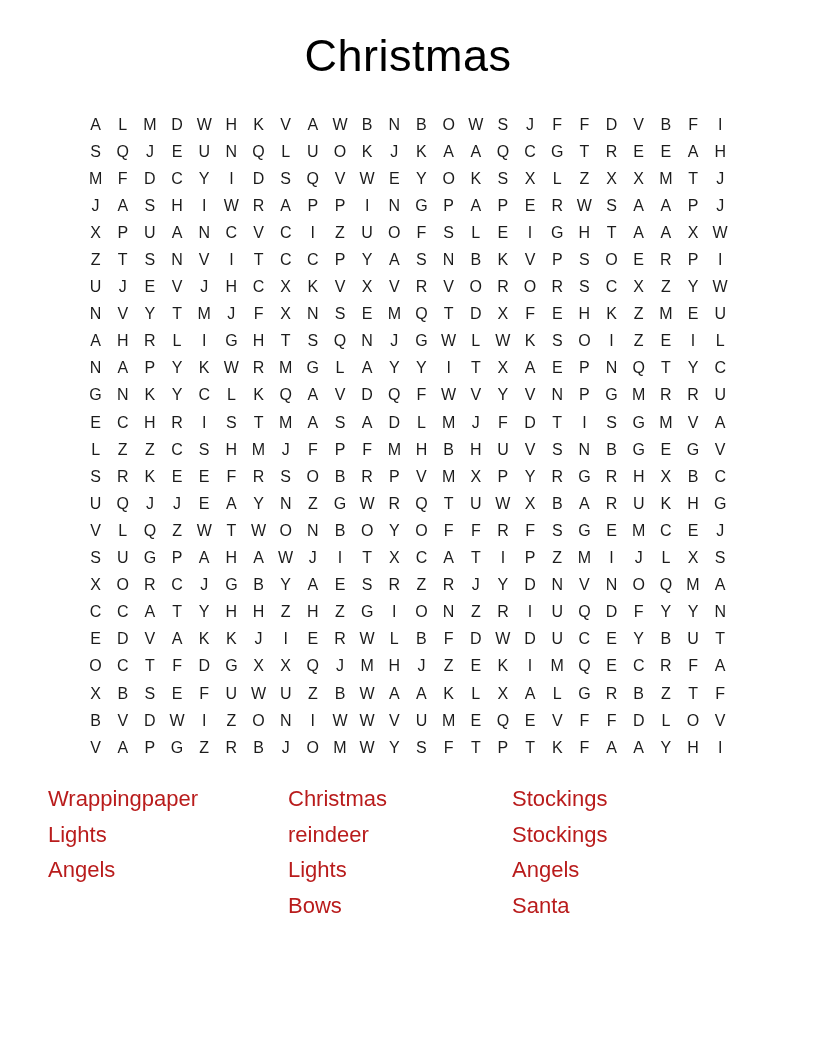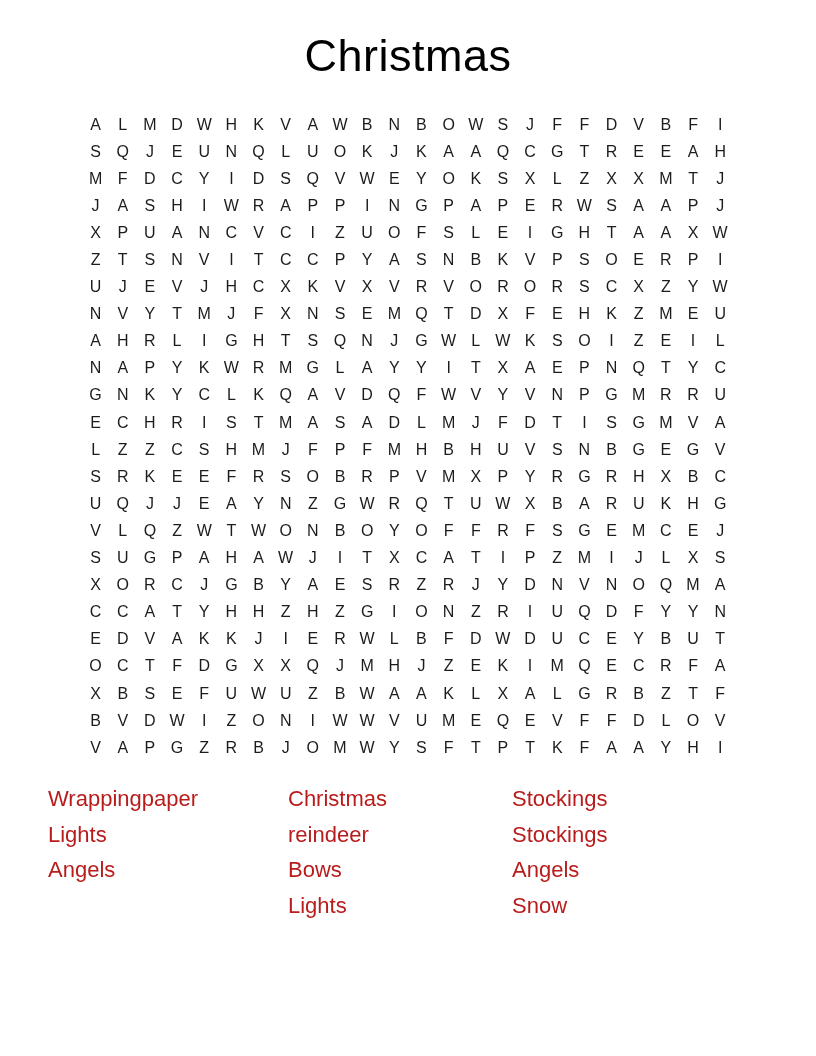--- a/index.html
+++ b/index.html
@@ -649,22 +649,22 @@
 
 <div class="word-list" id="word-list">
     <div class="word-col col-0">
       <div class="word-item">Wrappingpaper</div>
       <div class="word-item">Lights</div>
       <div class="word-item">Angels</div>
     </div>
     <div class="word-col col-1">
       <div class="word-item">Christmas</div>
       <div class="word-item">reindeer</div>
+      <div class="word-item">Lights</div>
       <div class="word-item">Bows</div>
-      <div class="word-item">Lights</div>
     </div>
     <div class="word-col col-2">
       <div class="word-item">Stockings</div>
       <div class="word-item">Stockings</div>
       <div class="word-item">Angels</div>
-      <div class="word-item">Snow</div>
+      <div class="word-item">Santa</div>
     </div>
   </div>
 
 </body></html>

